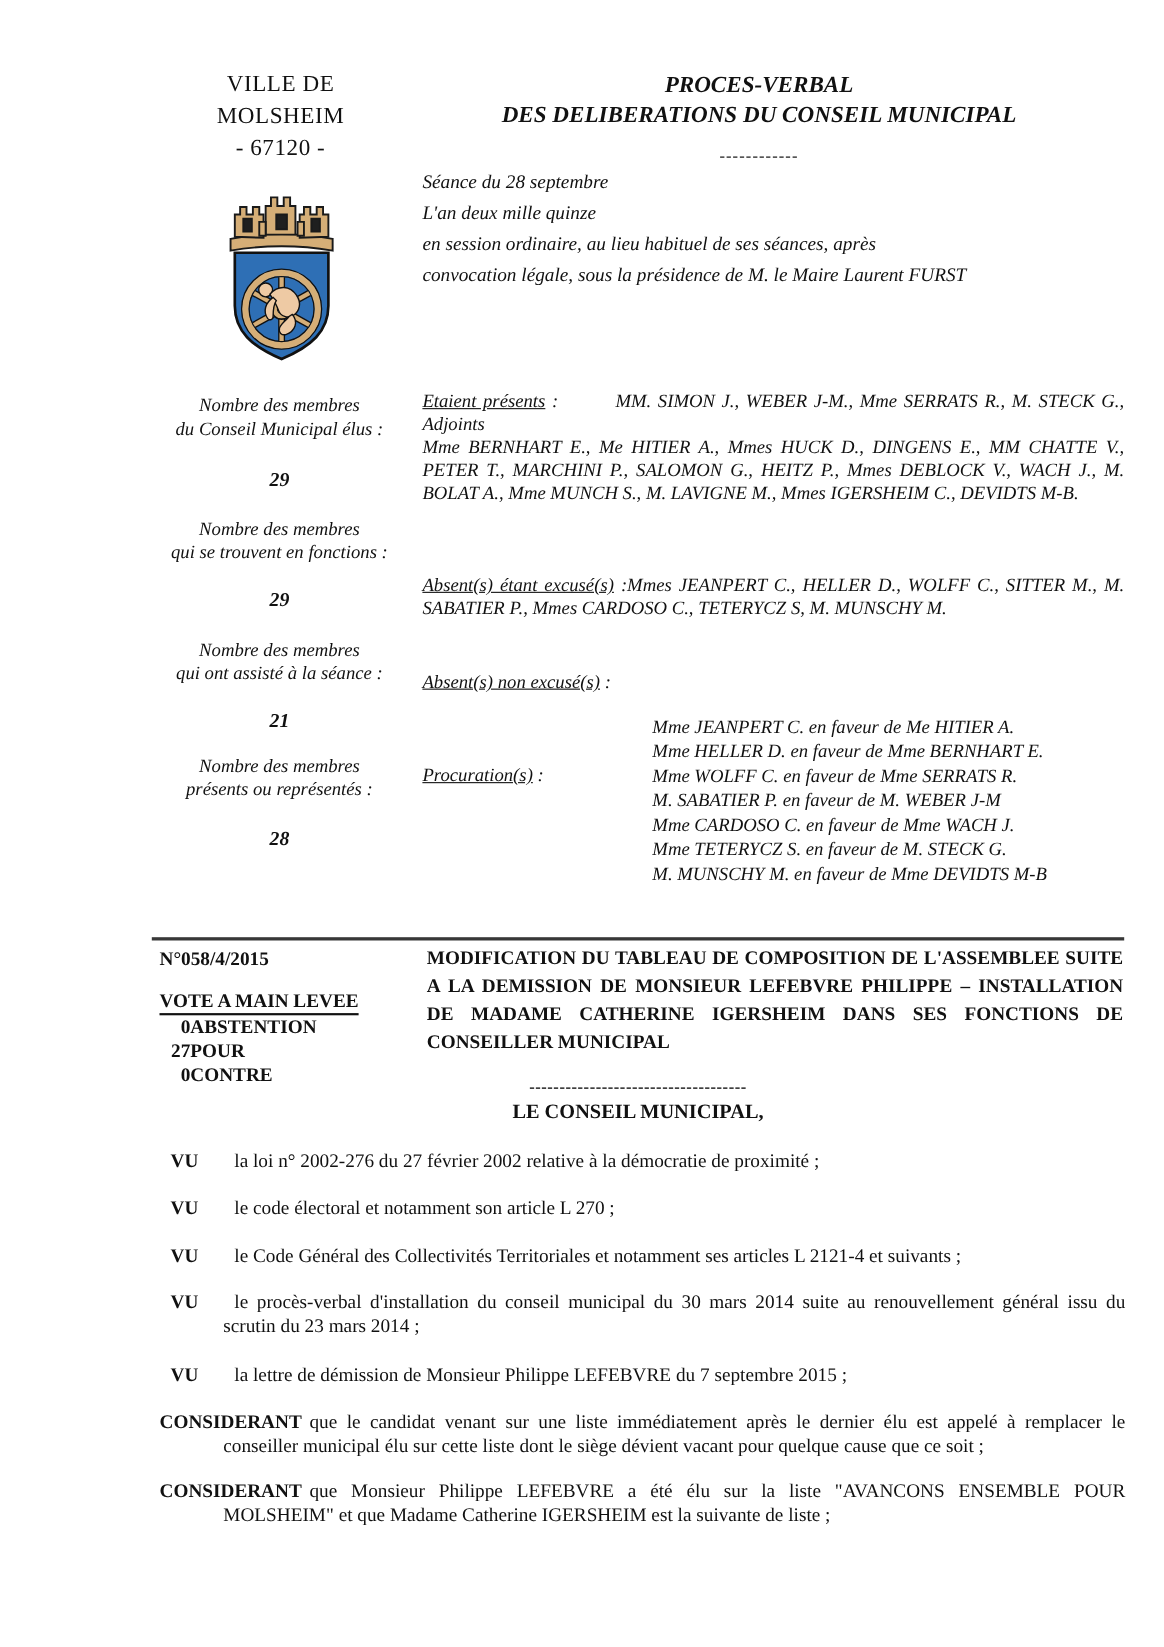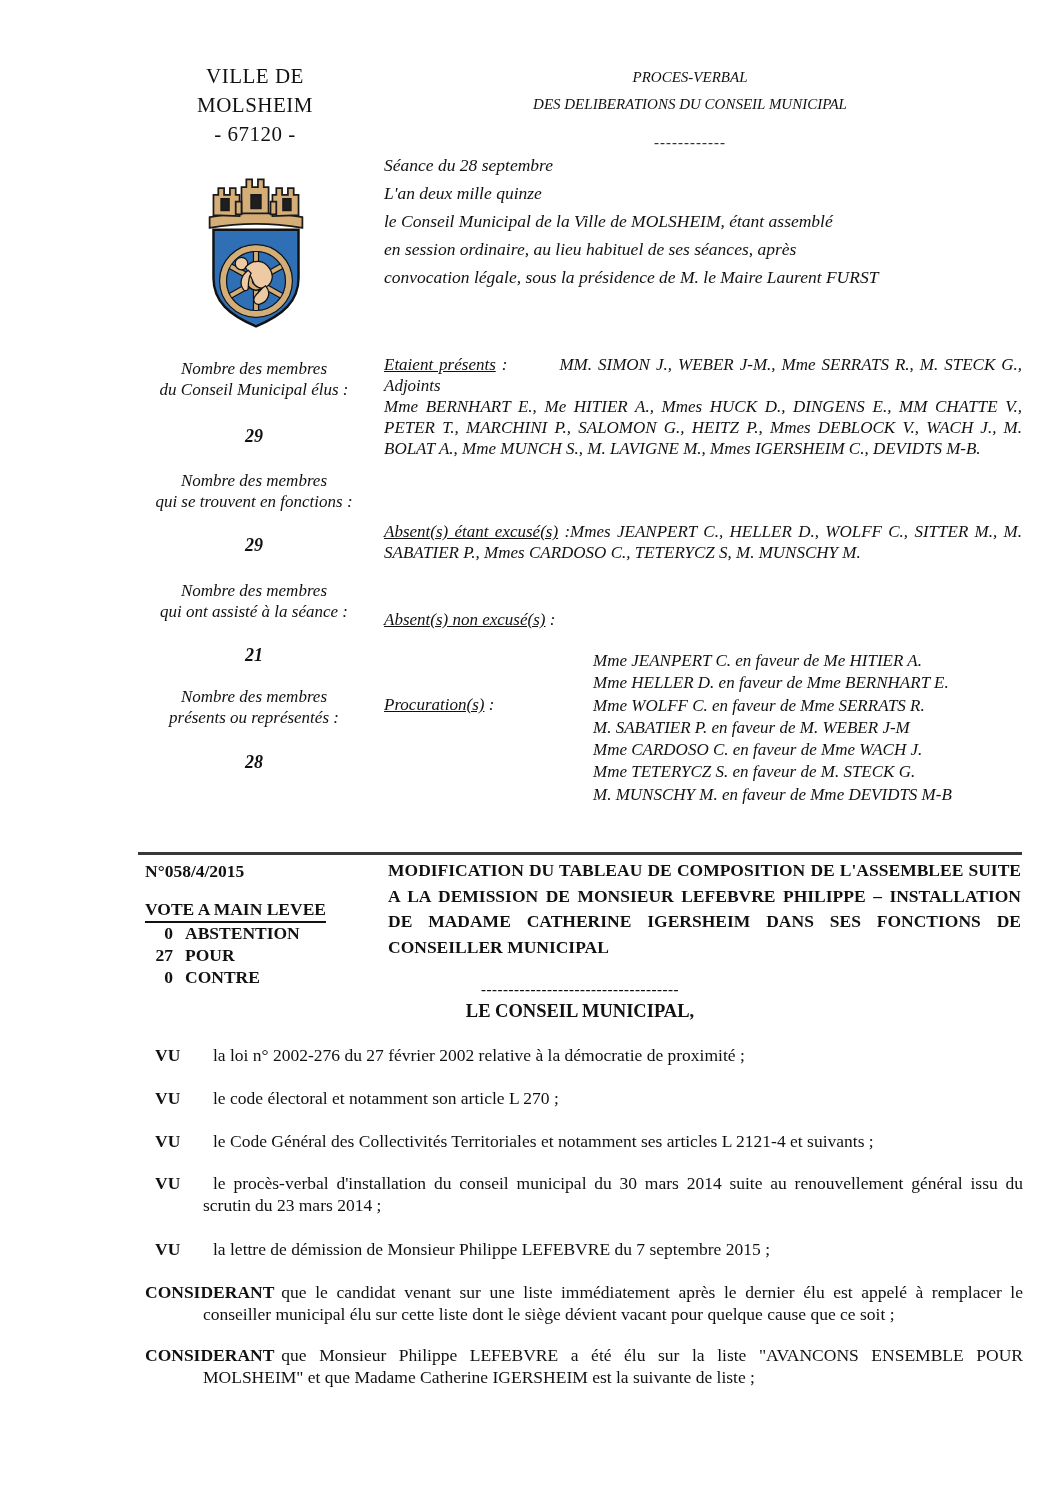--- a/index.html
+++ b/index.html
@@ -14,21 +14,21 @@
   
   .city-header {
     left:138px; top:62px; width:234px;
     text-align:center; font-size:21px; line-height:29px; letter-spacing:0.5px;
   }
   .crest { left:198px; top:168px; width:116px; height:166px; }
 
   
   .doc-title {
     left:375px; top:64px; width:630px; text-align:center;
-    font-weight:normal; font-style:italic; font-size:15px; line-height:27px;
+    font-weight:bold; font-style:italic; font-size:21px; line-height:27px;
   }
   .title-dashes {
     left:375px; top:134px; width:630px; text-align:center;
     font-size:15px; color:#333; letter-spacing:1px; font-weight:bold;
   }
 
   
   .seance {
     left:384px; top:151px; width:600px;
     font-style:italic; font-size:17.5px; line-height:28px;
@@ -55,21 +55,21 @@
   .u { text-decoration:underline; }
   .tab-gap { display:inline-block; width:52px; }
 
   
   .rule { left:138px; top:852px; width:884px; height:3px; background:#383838; }
   .delib-number { left:145px; top:861px; font-weight:bold; font-size:17.5px; }
   .vote-title { left:145px; top:899px; font-weight:bold; font-size:17.5px; }
   .vote-title span { display:inline-block; border-bottom:2px solid #111; padding-bottom:1px; }
   .vote-rows { left:145px; top:922px; width:240px; font-weight:bold; font-size:17.5px; line-height:22px; }
   .vote-num { display:inline-block; width:28px; text-align:right; }
-  .vote-label { margin-left:12px; }
+  .vote-label { }
 
   .delib-title {
     left:388px; top:858px; width:633px;
     font-weight:bold; font-size:17.5px; line-height:25.5px; text-align:justify;
   }
 
   .sep2 { left:138px; top:981px; width:884px; text-align:center; font-weight:bold; font-size:15px; letter-spacing:0.5px; }
   .council-heading { left:138px; top:1001px; width:884px; text-align:center; font-weight:bold; font-size:18.5px; }
 
   
@@ -140,21 +140,20 @@
 
   <div class="abs doc-title">
     <div>PROCES-VERBAL</div>
     <div>DES DELIBERATIONS DU CONSEIL MUNICIPAL</div>
   </div>
   <div class="abs title-dashes">------------</div>
 
   <div class="abs seance">
     <div><span>Séance du </span><span class="b">28 septembre</span></div>
     <div>L'an deux mille quinze</div>
-    <div>le Conseil Municipal de la Ville de MOLSHEIM, étant assemblé</div>
     <div><span>en </span><span class="b">session ordinaire</span><span>, au lieu habituel de ses séances, après</span></div>
     <div>convocation légale, sous la présidence de M. le Maire Laurent FURST</div>
   </div>
 
   <div class="abs sidebar">
     <div class="cnt-label" style="top:6px">
       <div>Nombre des membres</div>
         <div>du Conseil Municipal élus :</div>
     </div>
     <div class="cnt-value" style="top:74px">29</div>

